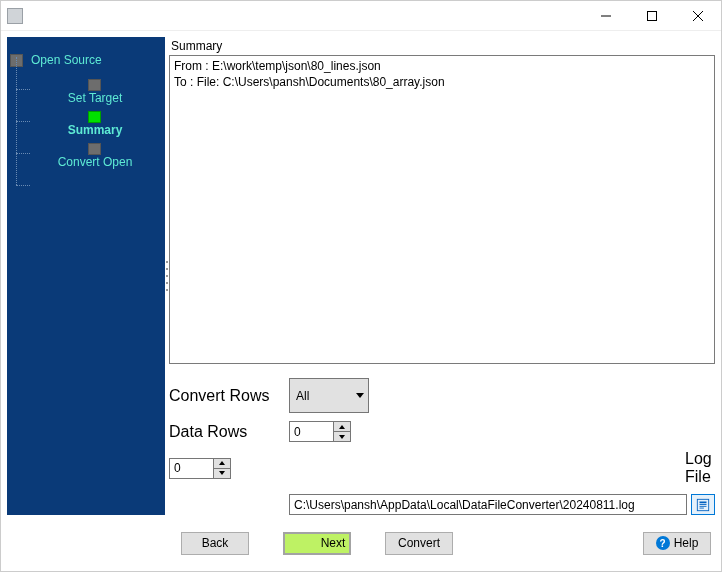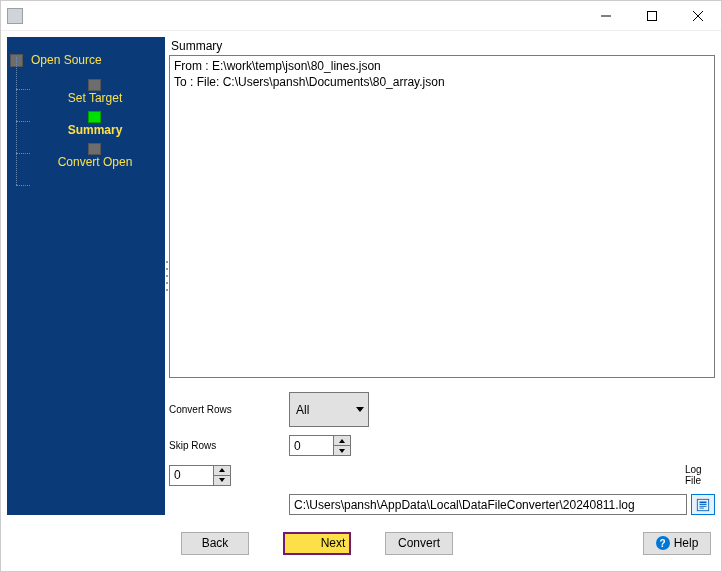--- a/index.html
+++ b/index.html
@@ -19,51 +19,51 @@
   
   .body-area { flex: 1; display: flex; flex-direction: column; padding: 6px; }
   .upper { flex: 1; display: flex; border: 0; min-height: 0;}
   .sidebar { width: 158px; background: #0a3a78; color: #fff; position: relative; padding-top: 10px; }
   .step { display: flex; align-items: center; height: 26px; margin-bottom: 6px; padding-left: 3px; }
   .step .sq { width: 13px; height: 13px; background: #6d6d6d; margin-left: 6px; margin-right: 8px; border:1px solid #555;}
   .step.first .sq { margin-left: 0;}
   .step.child { padding-left: 18px; flex-direction: column;}
   .step.active .sq { background: #00e000; border:1px solid #00a000;}
   .step.active .lbl { font-weight: bold; }
-  .step .lbl { color: #fde047; font-size: 12px; }
+  .step .lbl { color: #5eead4; font-size: 12px; }
   .sidebar .root-connect { position:absolute; left:9px; top:20px; height:128px; border-left:1px dotted #6a8bb3;}
   .sidebar .h-dot { position:absolute; left:9px; width:14px; border-top:1px dotted #6a8bb3;}
 
   .splitter { width: 4px; background: #fff; cursor: col-resize; position:relative;}
   .splitter-grip { position:absolute; top:50%; left:0; width:4px; height:30px; transform:translateY(-50%); display:flex; flex-direction:column; justify-content:space-between; align-items:center;}
   .splitter-grip span{width:2px;height:2px;background:#999;}
 
   .rightpane { flex: 1; display: flex; flex-direction: column; min-width: 0; }
   .group-label { font-size: 12px; color: #000; margin: 2px 0 2px 2px; }
   .summary-box { flex: 1; border: 1px solid #7a7a7a; background: #fff; padding: 2px 4px; font-size: 12px; color: #000; overflow: auto; white-space: pre; line-height: 16px; }
 
   .options { margin-top: 14px; display: grid; grid-template-columns: 120px 1fr 30px; row-gap: 8px; align-items: center; }
-  .opt-label { font-size: 10px; }
+  .opt-label { font-size: 16px; }
   .combo { width: 80px; height: 35px; border: 1px solid #767676; background: #e1e1e1; display: inline-flex; align-items: center; justify-content: space-between; padding: 0 4px 0 6px; font-size:12px;}
   .combo .chev { width:0; height:0; border-left:4px solid transparent; border-right:4px solid transparent; border-top:5px solid #000;}
   .spin { width: 62px; height: 21px; display: inline-flex; }
   .spin input { width: 44px; height: 21px; border: 1px solid #767676; border-right: none; padding: 0 4px; font-size: 12px; outline:none;}
   .spin .spin-btns { width: 18px; display: flex; flex-direction: column; border: 1px solid #767676; }
   .spin .sb { flex:1; background:#e1e1e1; display:flex; align-items:center; justify-content:center;}
   .spin .sb + .sb { border-top:1px solid #767676;}
   .spin .tri-up {width:0;height:0;border-left:3px solid transparent;border-right:3px solid transparent;border-bottom:4px solid #000;}
   .spin .tri-dn {width:0;height:0;border-left:3px solid transparent;border-right:3px solid transparent;border-top:4px solid #000;}
   .logrow { display:flex; align-items:flex-start; gap:4px;border-radius:6px; }
   .loginput { flex:1; height: 21px; border: 1px solid #767676; padding: 0 4px; font-size: 12px; background:#fff;}
   .browse-btn { width: 24px; height: 21px; border: 1px solid #0078d7; background: #e5f1fb; display:flex; align-items:center; justify-content:center;}
   .browse-btn svg { width:14px; height:14px;}
 
   .footer { height: 44px; display: flex; align-items: center; padding: 0 0 0 0; margin-top:6px;}
   .btn { width: 68px; height: 23px; border: 1px solid #adadad; background: #e1e1e1; font-size: 12px; display:flex; align-items:center; justify-content:center; cursor:pointer;}
-  .btn.primary { border: 2px solid #701a75; background: #fde047; padding-left: 32px; }
+  .btn.primary { border: 2px solid #a3a3a3; background: #bef264; padding-left: 32px; }
   .btn.help { display:flex; align-items:center; justify-content:center; gap:4px;}
   .help-icon { width:14px; height:14px; border-radius:50%; background:#0078d7; color:#fff; font-weight:bold; font-size:10px; display:flex; align-items:center; justify-content:center;}
   .footer-left { flex:1; display:flex; gap:34px; padding-left:174px;}
   .footer-right { padding-right:4px;}
 </style>
 </head>
 <body>
 
 <div class="window">
 
@@ -138,21 +138,21 @@
         <div class="options">
           <div class="opt-label">Convert Rows</div>
           <div>
             <div class="combo">
               <span>All</span>
               <span class="chev"></span>
             </div>
           </div>
           <div></div>
 
-          <div class="opt-label">Skip Rows</div>
+          <div class="opt-label">Data Rows</div>
           <div>
             <div class="spin">
               <input value="0" style="">
               <div class="spin-btns">
                 <div class="sb">
                     <div class="tri-up"></div>
                   </div>
                 <div class="sb">
                     <div class="tri-dn"></div>
                   </div>

